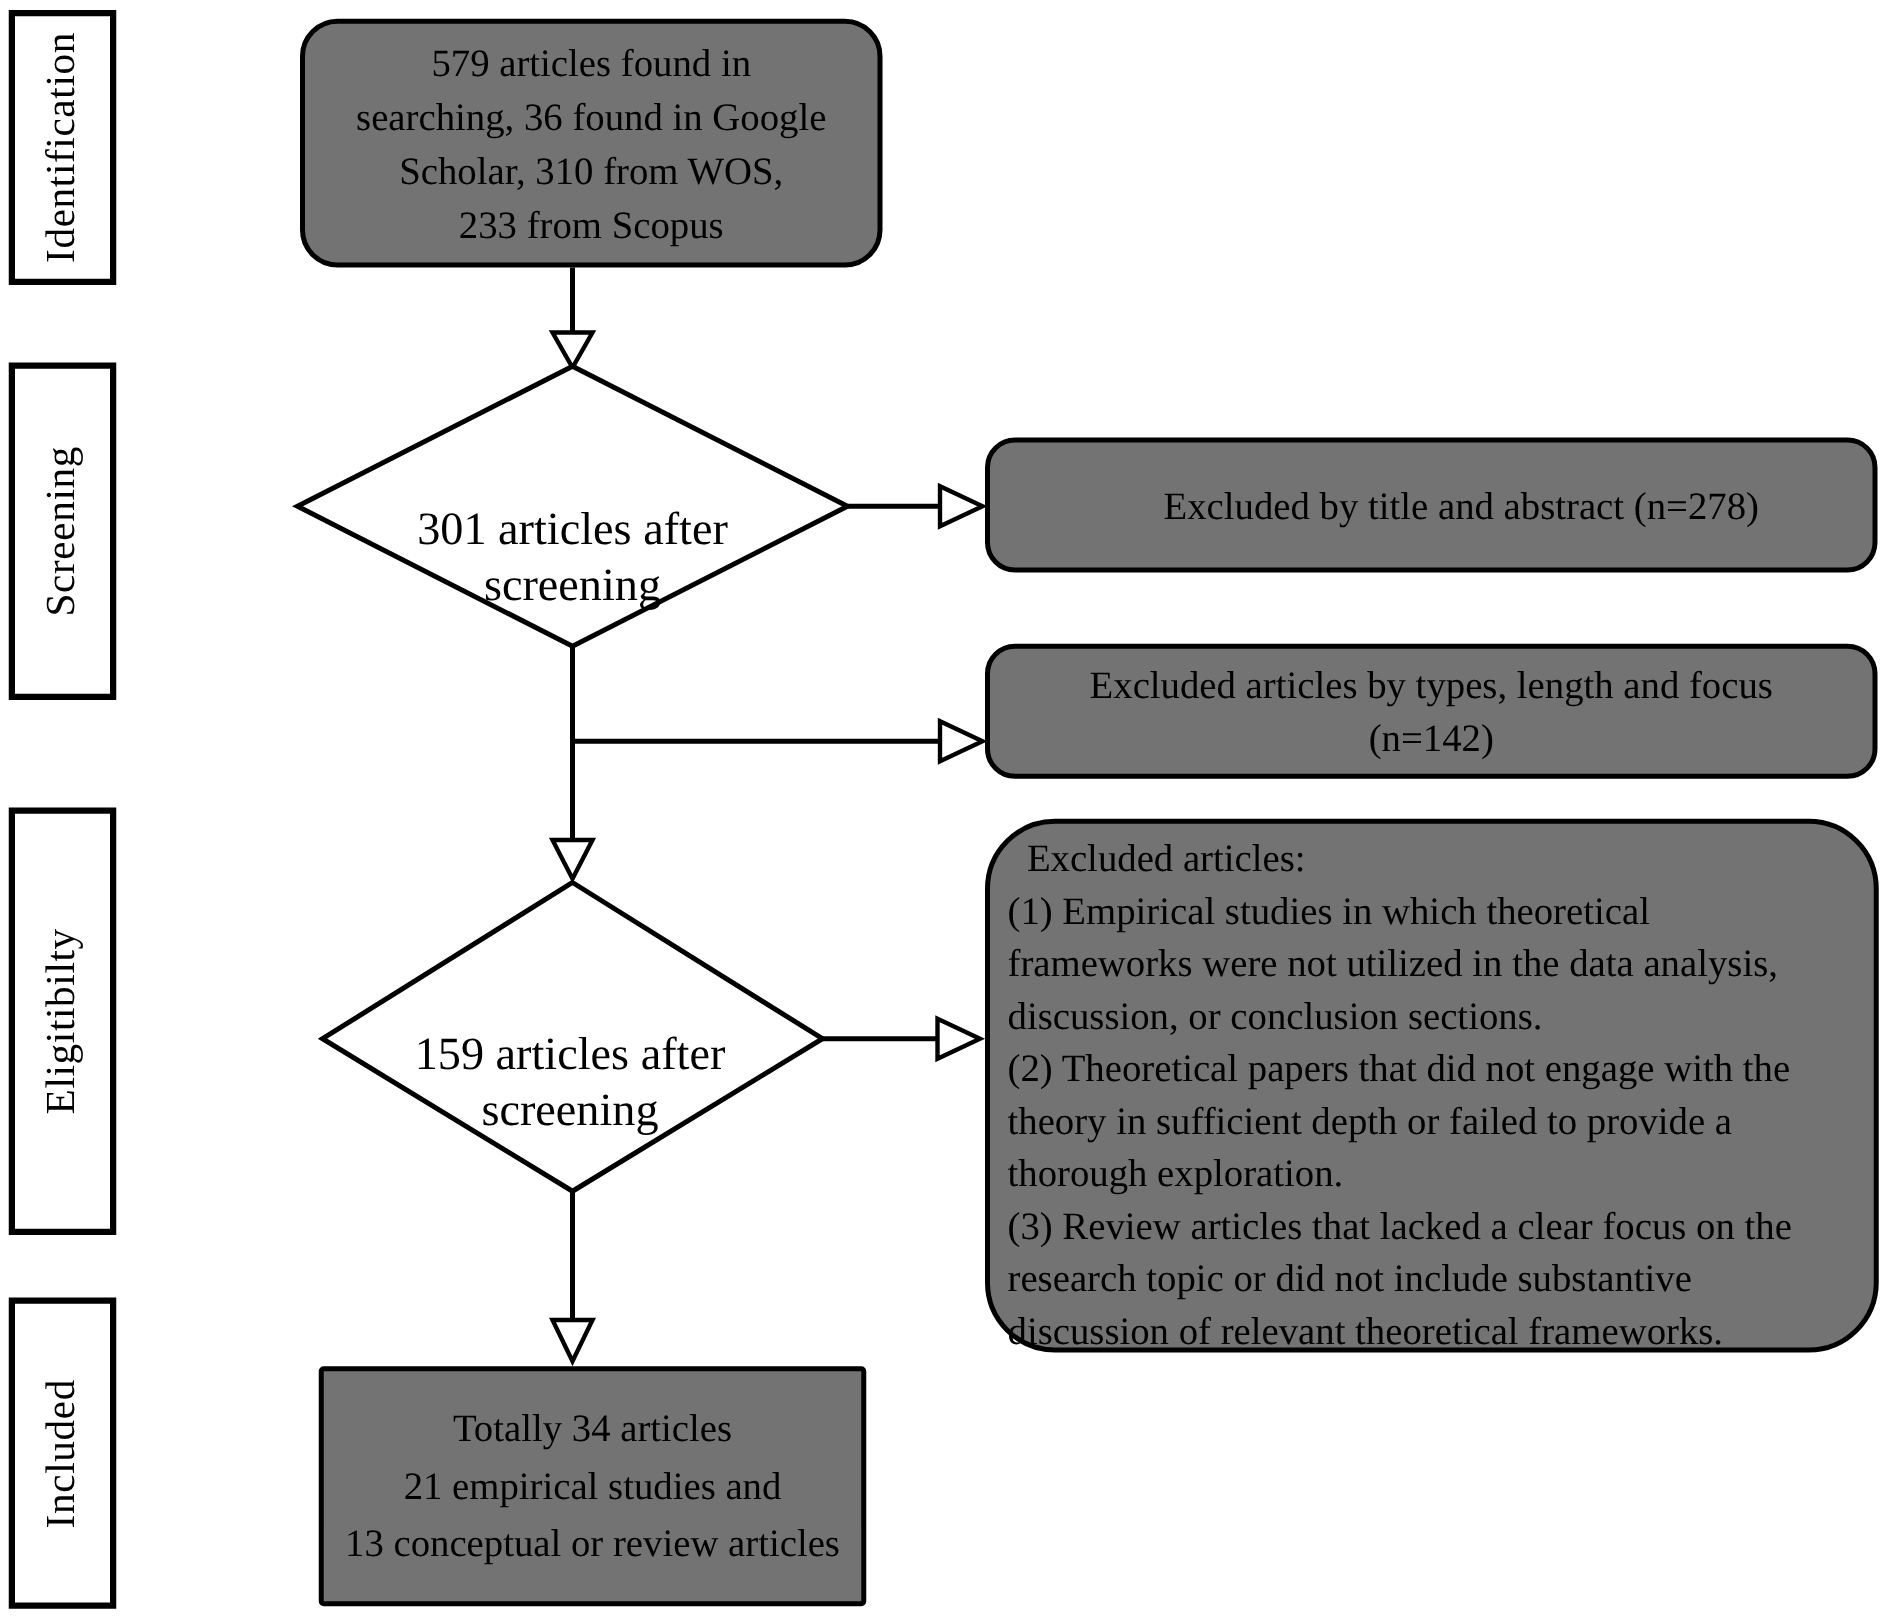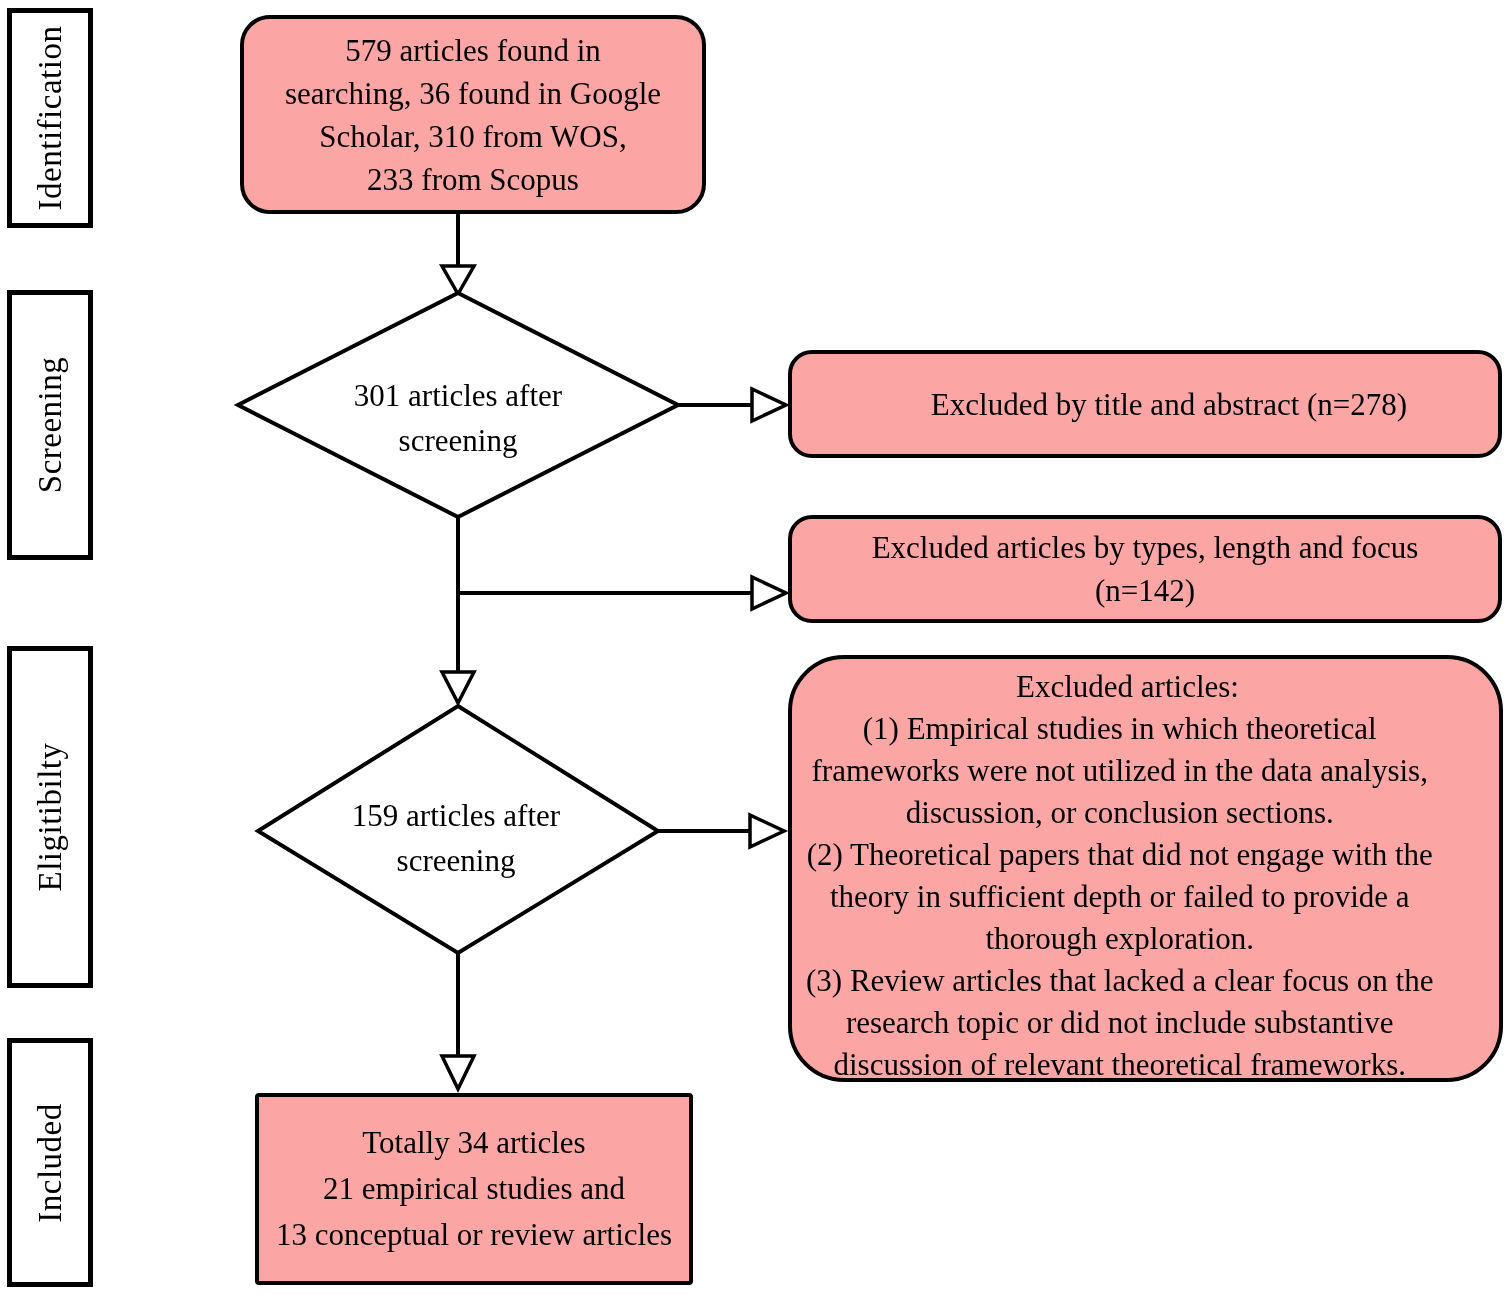--- a/index.html
+++ b/index.html
@@ -32,48 +32,49 @@
     top: 50%; left: 50%;
     transform: translate(-50%, -50%) rotate(-90deg);
     white-space: nowrap;
     font-size: 33px;
     letter-spacing: 0.5px;
   }
   .node {
     position: absolute;
     box-sizing: border-box;
     border: 4px solid #000;
-    background: #fca5a5;
+    background: #737373;
     display: flex;
     align-items: center;
     justify-content: center;
     z-index: 2;
   }
   .node .txt {
     white-space: pre-line;
     text-align: center;
     font-size: 31px;
     line-height: 43px;
   }
   #top-box        { left: 240px; top: 15px;  width: 466px; height: 199px; border-radius: 30px; }
   #excl-title-box { left: 788px; top: 350px; width: 714px; height: 108px; border-radius: 24px; padding-left: 48px; }
   #excl-types-box { left: 788px; top: 515px; width: 714px; height: 108px; border-radius: 24px; }
   #excl-detail-box{ left: 788px; top: 655px; width: 715px; height: 427px; border-radius: 56px;
                     align-items: flex-start; justify-content: flex-start; }
-  #excl-detail-box .txt { text-align: center; padding: 7px 10px 0 14px; line-height: 42px; }
+  #excl-detail-box .txt { text-align: left; padding: 7px 10px 0 14px; line-height: 42px; }
   #included-box   { left: 255px; top: 1093px; width: 438px; height: 192px; border-radius: 4px; }
   #included-box .txt { line-height: 46px; }
   .diamond-text {
     position: absolute;
     transform: translate(-50%, -50%);
     text-align: center;
     white-space: pre-line;
-    font-size: 31px;
+    font-size: 37px;
     line-height: 45px;
     z-index: 3;
+    margin-top: 28px;
   }
 </style>
 </head>
 <body>
 
 <div class="canvas">
 
   <svg class="wires" viewBox="0 0 1511 1294" xmlns="http://www.w3.org/2000/svg">
 
     <line x1="458" y1="214" x2="458" y2="268" stroke="#000" stroke-width="4"></line>

